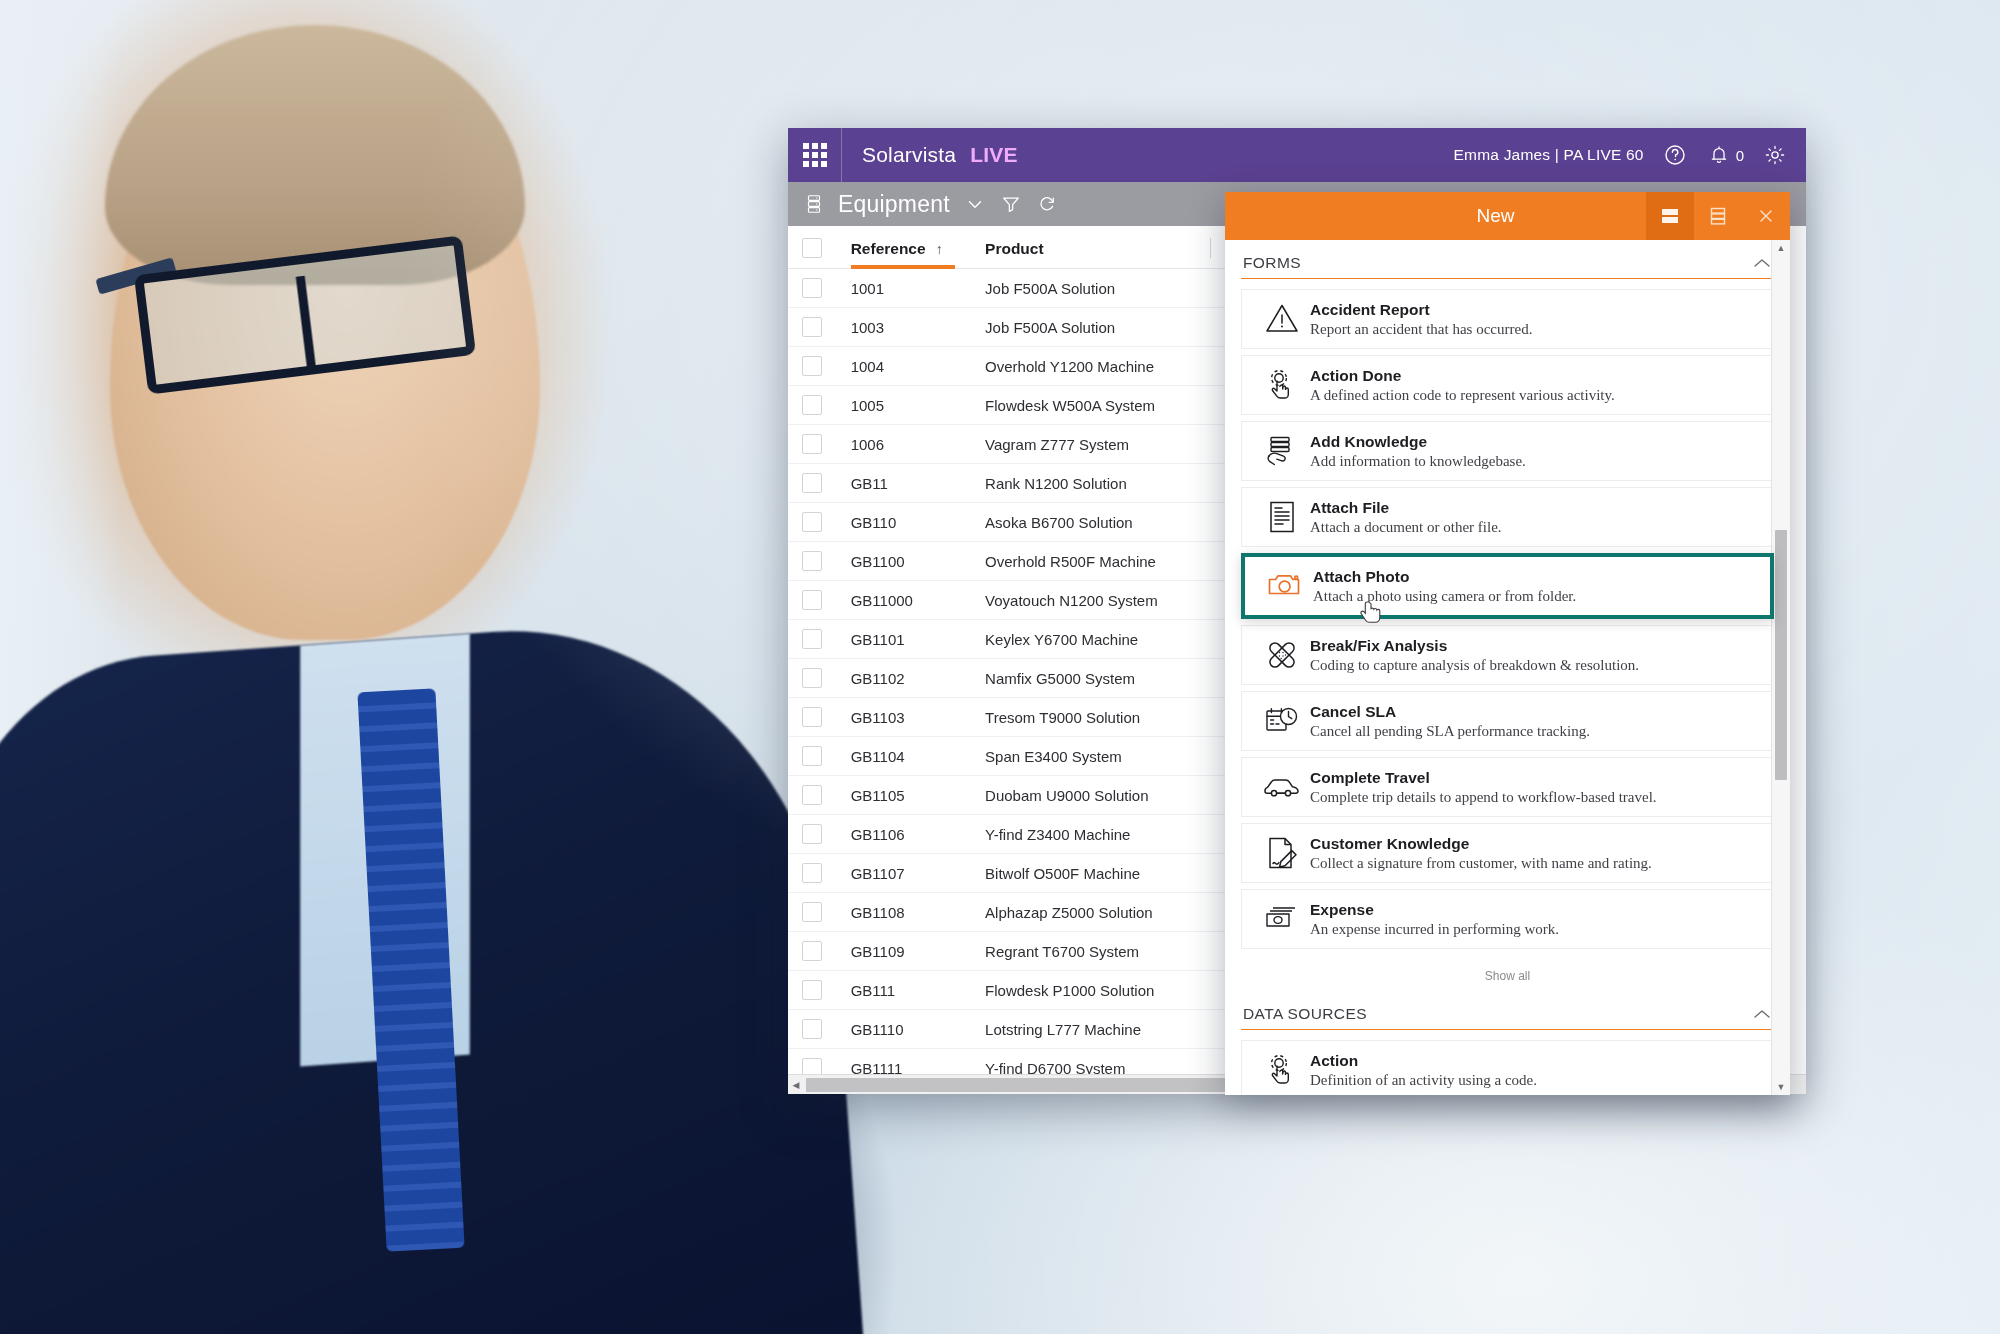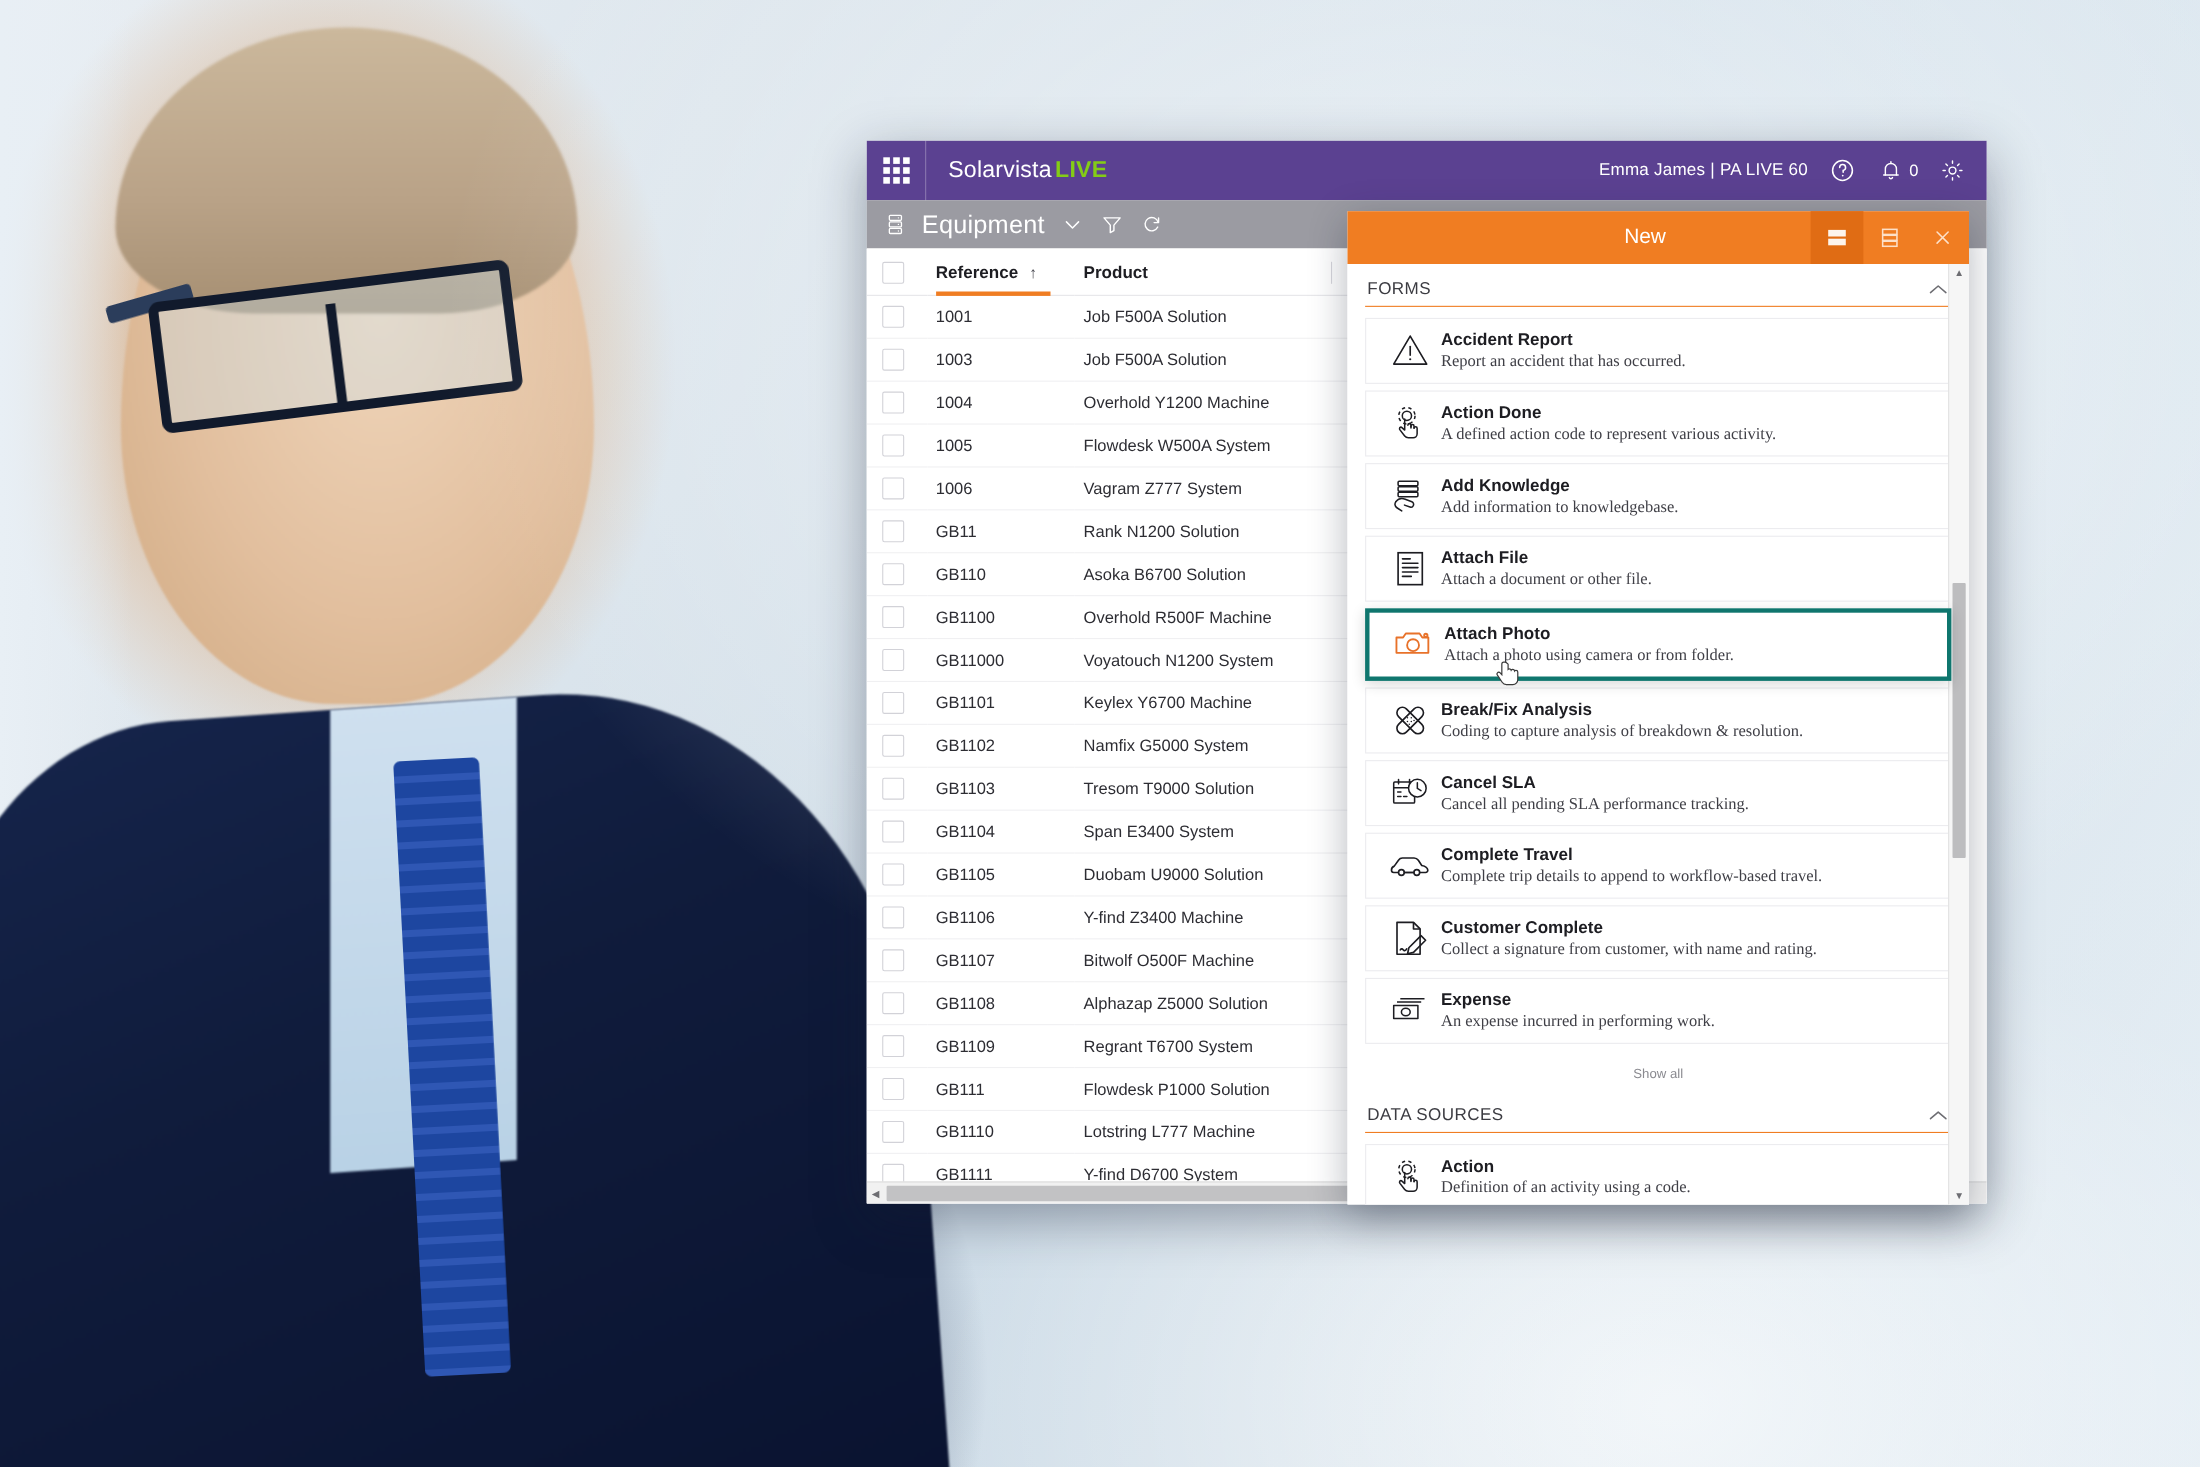--- a/index.html
+++ b/index.html
@@ -101,21 +101,21 @@
   #waffle {
     width: 54px; height: 54px; display: flex; align-items: center; justify-content: center;
     border-right: 1px solid rgba(255,255,255,.28); cursor: pointer;
   }
   #waffle .grid {
     display: grid; grid-template-columns: repeat(3, 6px); grid-template-rows: repeat(3, 6px);
     gap: 3px;
   }
   #waffle .grid i { background: #fff; display: block; width: 6px; height: 6px; }
   #brand { margin-left: 20px; font-size: 21px; letter-spacing: .2px; font-weight: 400; }
-  #brand .live { color: #84cc16; font-weight: 700; margin-left: 3px; }
+  #brand .live { color: #f0abfc; font-weight: 700; margin-left: 14px; }
   #top-right { margin-left: auto; display: flex; align-items: center; gap: 18px; padding-right: 18px; }
   #user-label { font-size: 15.5px; letter-spacing: .2px; }
   .hdr-icon { width: 26px; height: 26px; display: flex; align-items: center; justify-content: center; cursor: pointer; }
   #bell-wrap { display: flex; align-items: center; gap: 4px; cursor: pointer; }
   #bell-count { font-size: 15px; }
 
   
   #toolbar {
     height: 44px; background: #9b9ba2; display: flex; align-items: center;
     padding-left: 16px; gap: 14px; color: #fff;
@@ -690,21 +690,21 @@
       <div class="card">
         <span class="c-icon">
           <svg width="40" height="40" viewBox="0 0 40 40" fill="none" stroke="#1d1d22" stroke-width="1.5">
             <path d="M8 5.5h15l6 6v23H8z" stroke-linejoin="round"></path>
             <path d="M23 5.5v6h6" stroke-linejoin="round"></path>
             <path d="M29.8 17.6l4.2 4.2-11 11-5.4 1.2 1.2-5.4z" stroke-linejoin="round"></path>
             <path d="M11 30.5c1.2-1.8 2.2-.4 3.2.4s2-.2 2.6-1.4" stroke-linecap="round"></path>
           </svg>
         </span>
         <span class="c-text">
-          <span class="c-title">Customer Complete</span>
+          <span class="c-title">Customer Knowledge</span>
           <span class="c-sub">Collect a signature from customer, with name and rating.</span>
         </span>
       </div>
       <div class="card">
         <span class="c-icon">
           <svg width="42" height="40" viewBox="0 0 42 40" fill="none" stroke="#1d1d22" stroke-width="1.4">
             <path d="M12 9h22M9 12h22M6 15h22v12H6z" stroke-linejoin="round"></path>
             <ellipse cx="17" cy="21" rx="4" ry="3.4"></ellipse>
           </svg>
         </span>

